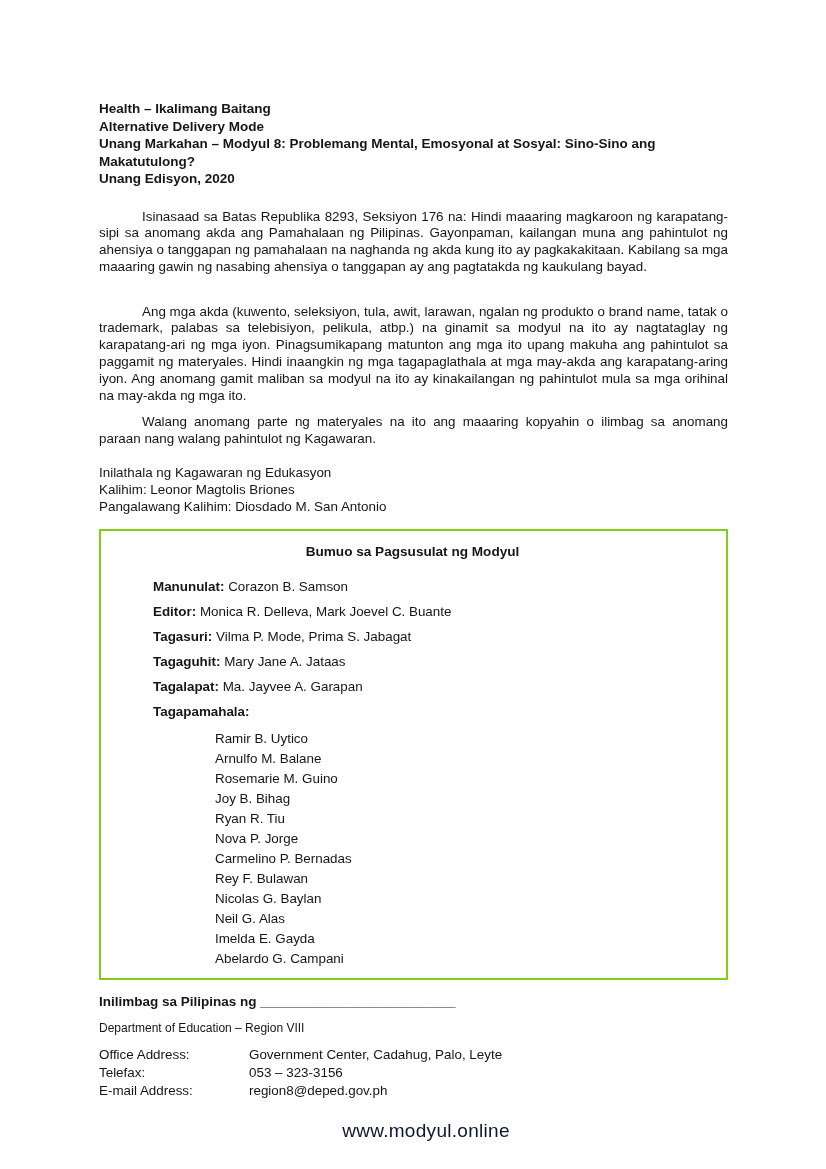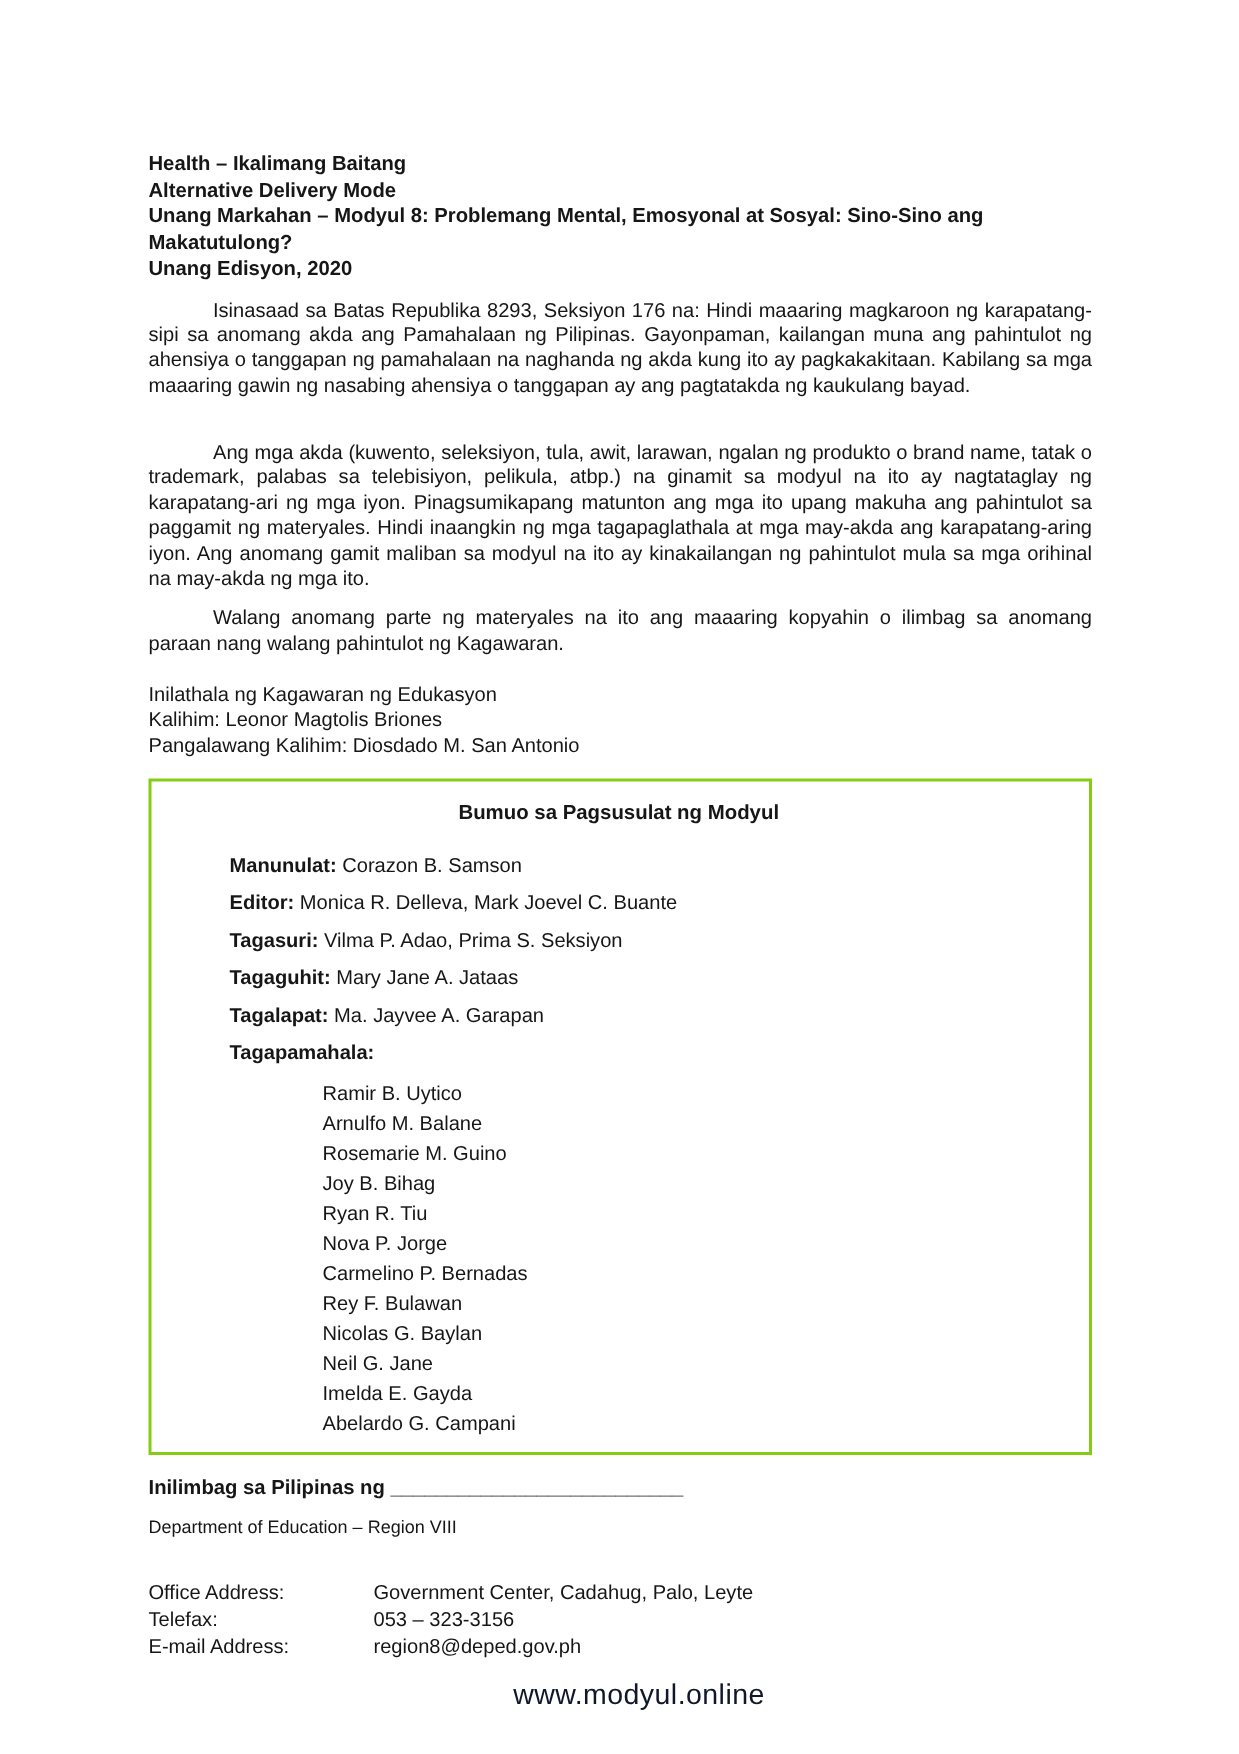--- a/index.html
+++ b/index.html
@@ -21,21 +21,21 @@
     font-size: 13.5px;
     line-height: 17.5px;
   }
   .para {
     font-size: 13.4px;
     line-height: 16.8px;
     text-align: justify;
     text-indent: 43px;
     margin: 0;
   }
-  .para-1 { margin-top: 11px; }
+  .para-1 { margin-top: 21px; }
   .para-2 { margin-top: 28px; }
   .para-3 { margin-top: 10px; }
   .publisher {
     margin-top: 16px;
     font-size: 13.4px;
     line-height: 17.2px;
   }
   .team-box {
     margin-top: 13px;
     border: 2px solid #84cc16;
@@ -65,21 +65,21 @@
     font-size: 13.5px;
     line-height: 17px;
   }
   .dept-line {
     margin-top: 10px;
     font-weight: normal;
     font-size: 12px;
     line-height: 17px;
   }
   .contact-block {
-    margin-top: 26px;
+    margin-top: 9px;
     font-size: 13.4px;
     line-height: 18px;
   }
   .contact-label {
     display: inline-block;
     width: 150px;
   }
   .watermark {
     position: absolute;
     left: 13px; top: 1120px;
@@ -110,36 +110,36 @@
     <div>Inilathala ng Kagawaran ng Edukasyon</div>
     <div>Kalihim: Leonor Magtolis Briones</div>
     <div>Pangalawang Kalihim: Diosdado M. San Antonio</div>
   </div>
 
   <div class="team-box">
     <div class="team-title">Bumuo sa Pagsusulat ng Modyul</div>
 
     <div class="role"><span class="role-label">Manunulat:</span> <span>Corazon B. Samson</span></div>
     <div class="role"><span class="role-label">Editor:</span> <span>Monica R. Delleva, Mark Joevel C. Buante</span></div>
-    <div class="role"><span class="role-label">Tagasuri:</span> <span>Vilma P. Adao, Prima S. Seksiyon</span></div>
+    <div class="role"><span class="role-label">Tagasuri:</span> <span>Vilma P. Mode, Prima S. Jabagat</span></div>
     <div class="role"><span class="role-label">Tagaguhit:</span> <span>Mary Jane A. Jataas</span></div>
     <div class="role"><span class="role-label">Tagalapat:</span> <span>Ma. Jayvee A. Garapan</span></div>
     <div class="role"><span class="role-label">Tagapamahala:</span></div>
 
     <div class="managers">
       <div class="manager-name">Ramir B. Uytico</div>
       <div class="manager-name">Arnulfo M. Balane</div>
       <div class="manager-name">Rosemarie M. Guino</div>
       <div class="manager-name">Joy B. Bihag</div>
       <div class="manager-name">Ryan R. Tiu</div>
       <div class="manager-name">Nova P. Jorge</div>
       <div class="manager-name">Carmelino P. Bernadas</div>
       <div class="manager-name">Rey F. Bulawan</div>
       <div class="manager-name">Nicolas G. Baylan</div>
-      <div class="manager-name">Neil G. Jane</div>
+      <div class="manager-name">Neil G. Alas</div>
       <div class="manager-name">Imelda E. Gayda</div>
       <div class="manager-name">Abelardo G. Campani</div>
     </div>
   </div>
 
   <div class="printed-line"><span>Inilimbag sa Pilipinas ng </span><span>__________________________</span></div>
 
   <div class="dept-line">Department of Education – Region VIII</div>
 
   <div class="contact-block">

